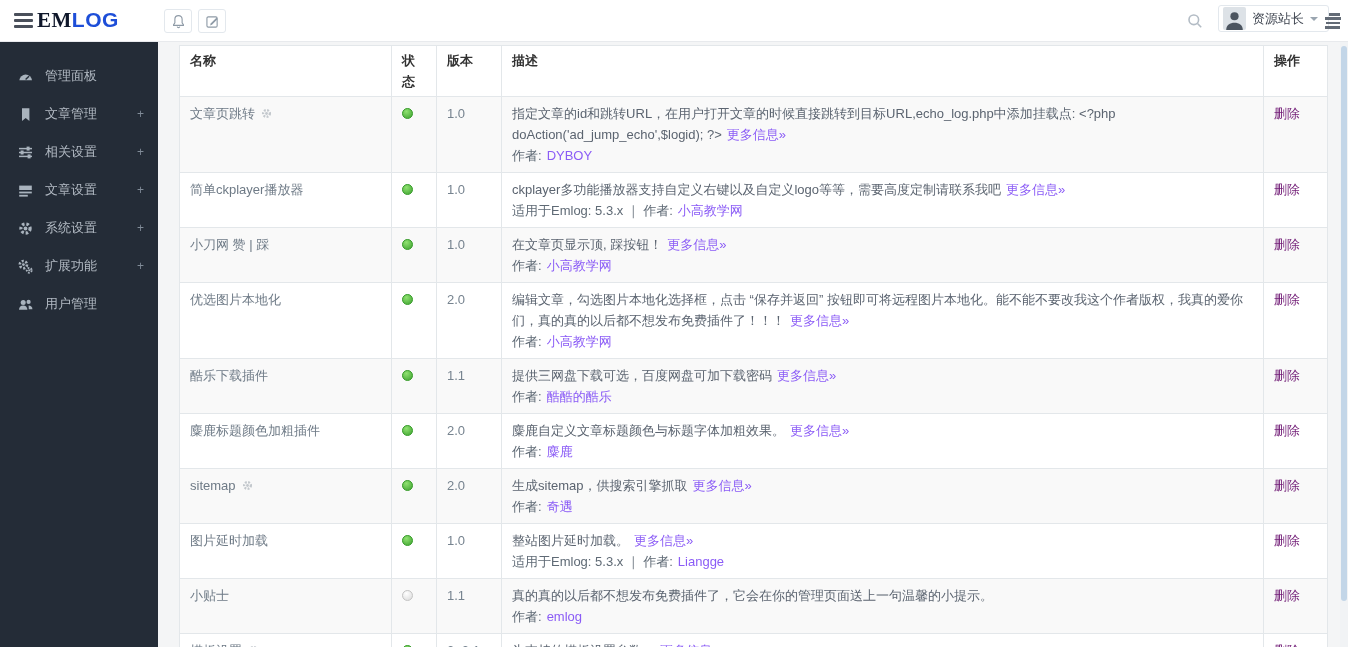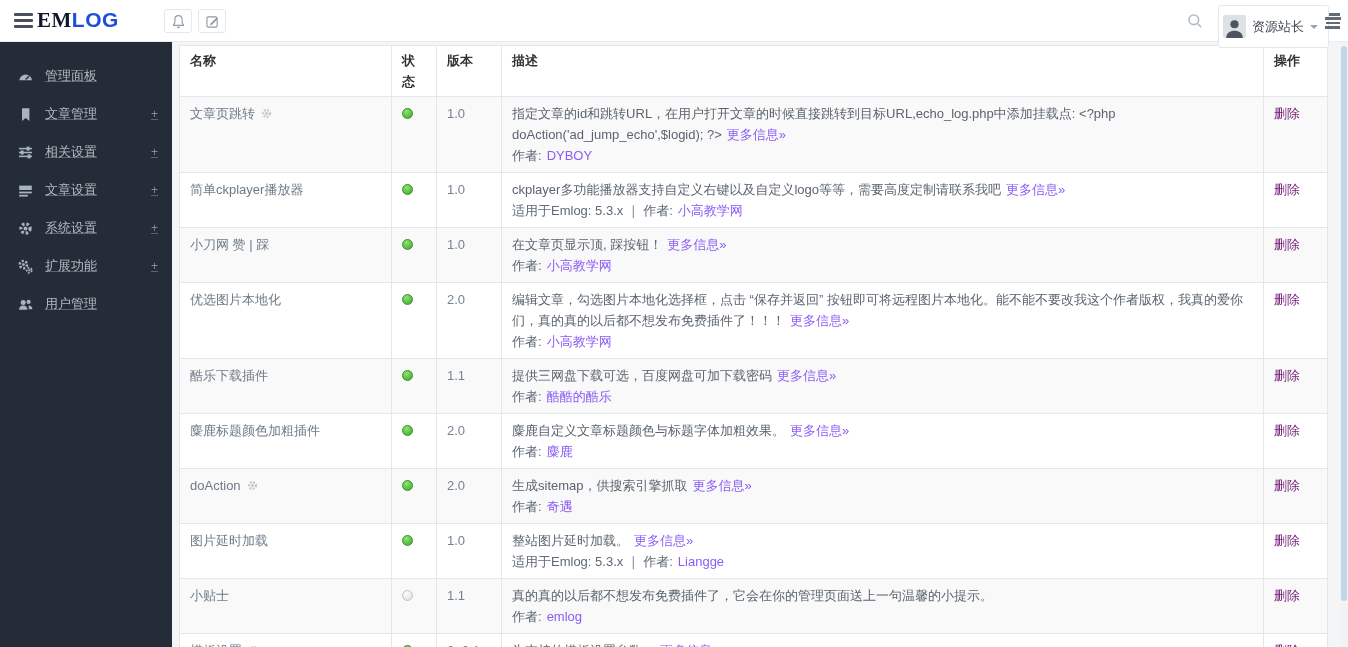--- a/index.html
+++ b/index.html
@@ -15,35 +15,35 @@
     background:#ffffff; border-bottom:1px solid #e8eaed; z-index:5; }
   .hamburger { position:absolute; left:14px; top:13px; width:19px; height:16px; cursor:pointer; }
   .hamburger i { display:block; height:3px; background:#4a505b; margin-bottom:3px; border-radius:1px; }
   .logo { position:absolute; left:37px; top:8px; font-size:21px; font-weight:600; letter-spacing:.5px; cursor:pointer; }
   .logo .em { color:#0f172a;font-family:Liberation Serif, serif; } .logo .log { color:#1d4ed8; }
   .tb-btn { position:absolute; top:9px; width:28px; height:24px; background:#fff;
     border:1px solid #e3e8ed; border-radius:3px; display:flex; align-items:center;
     justify-content:center; cursor:pointer; padding:0; }
   .tb-btn.bell { left:164px; } .tb-btn.edit { left:198px; }
   .search-ic { position:absolute; left:1187px; top:13px; width:16px; height:16px; cursor:pointer; }
-  .user-chip { position:absolute; left:1218px; top:5px; height:43px; background:#fff;
+  .user-chip { position:absolute; left:1218px; top:5px; height:27px; background:#fff;
     border:1px solid #e3e8ed; border-radius:3px; display:flex; align-items:center;
     gap:6px; padding:0 10px 0 4px; cursor:pointer; color:#3f4550; }
   .avatar { width:23px; height:23px; background:#dde2e7; border-radius:2px; overflow:hidden;
     display:flex; align-items:flex-end; justify-content:center; }
   .caret { width:0; height:0; border:4px solid transparent; border-top-color:#9aa5b0; margin-top:5px; }
   .ctrl-lines { position:absolute; left:1325px; top:13px; width:17px; cursor:pointer; }
   .ctrl-lines i { display:block; height:2.6px; background:#636b76; margin-bottom:1.8px; }
   .ctrl-lines i:nth-child(1){ width:11px; margin-left:4px; }
   .ctrl-lines i:nth-child(2){ width:16px; }
   .ctrl-lines i:nth-child(3){ width:14px; margin-left:1px; }
   .ctrl-lines i:nth-child(4){ width:15px; }
   
-  .sidebar { position:absolute; top:42px; left:0; bottom:0; width:172px;
-    background:#242c37; padding-top:15px;text-decoration:underline; }
+  .sidebar { position:absolute; top:42px; left:0; bottom:0; width:158px;
+    background:#242c37; padding-top:15px; }
   .side-item { display:flex; align-items:center; height:38px; padding:0 14px 0 18px;
     color:#b2bac3; cursor:pointer; }
   .side-item .ico { width:17px; margin-right:10px; display:flex; align-items:center; }
   .side-item .plus { margin-left:auto; color:#808b97; font-size:12px; }
   
   .content { position:absolute; left:179px; top:45px; width:1148px; }
   table.plugins { width:1148px; table-layout:fixed; border-collapse:collapse;
     background:#fff; border:1px solid #d9dee3; }
   .plugins th, .plugins td { border:1px solid #e3e7ea; vertical-align:top;
     text-align:left; line-height:21px; }
@@ -318,21 +318,21 @@
     <td>
       <div class="desc-line"><span>麋鹿自定义文章标题颜色与标题字体加粗效果。</span><a class="more">更多信息»</a></div>
       <div class="meta-line"><span class="meta-pre">作者:</span><a class="author">麋鹿</a></div>
     </td>
     <td>
       <a class="del">删除</a>
     </td>
   </tr>
         <tr class="odd">
     <td>
-      <span class="pname">doAction</span><span class="gear-sm"><svg width="11" height="11" viewBox="0 0 15 15">
+      <span class="pname">sitemap</span><span class="gear-sm"><svg width="11" height="11" viewBox="0 0 15 15">
                 <circle cx="7.5" cy="7.5" r="4.6" fill="none" stroke="#c3c8cd" stroke-width="3.2" stroke-dasharray="2.5 1.9"></circle>
                 <circle cx="7.5" cy="7.5" r="1.9" fill="#c3c8cd"></circle>
               </svg></span>
     </td>
     <td>
       <span class="dot on"></span>
     </td>
     <td class="ver">2.0</td>
     <td>
       <div class="desc-line"><span>生成sitemap，供搜索引擎抓取</span><a class="more">更多信息»</a></div>

